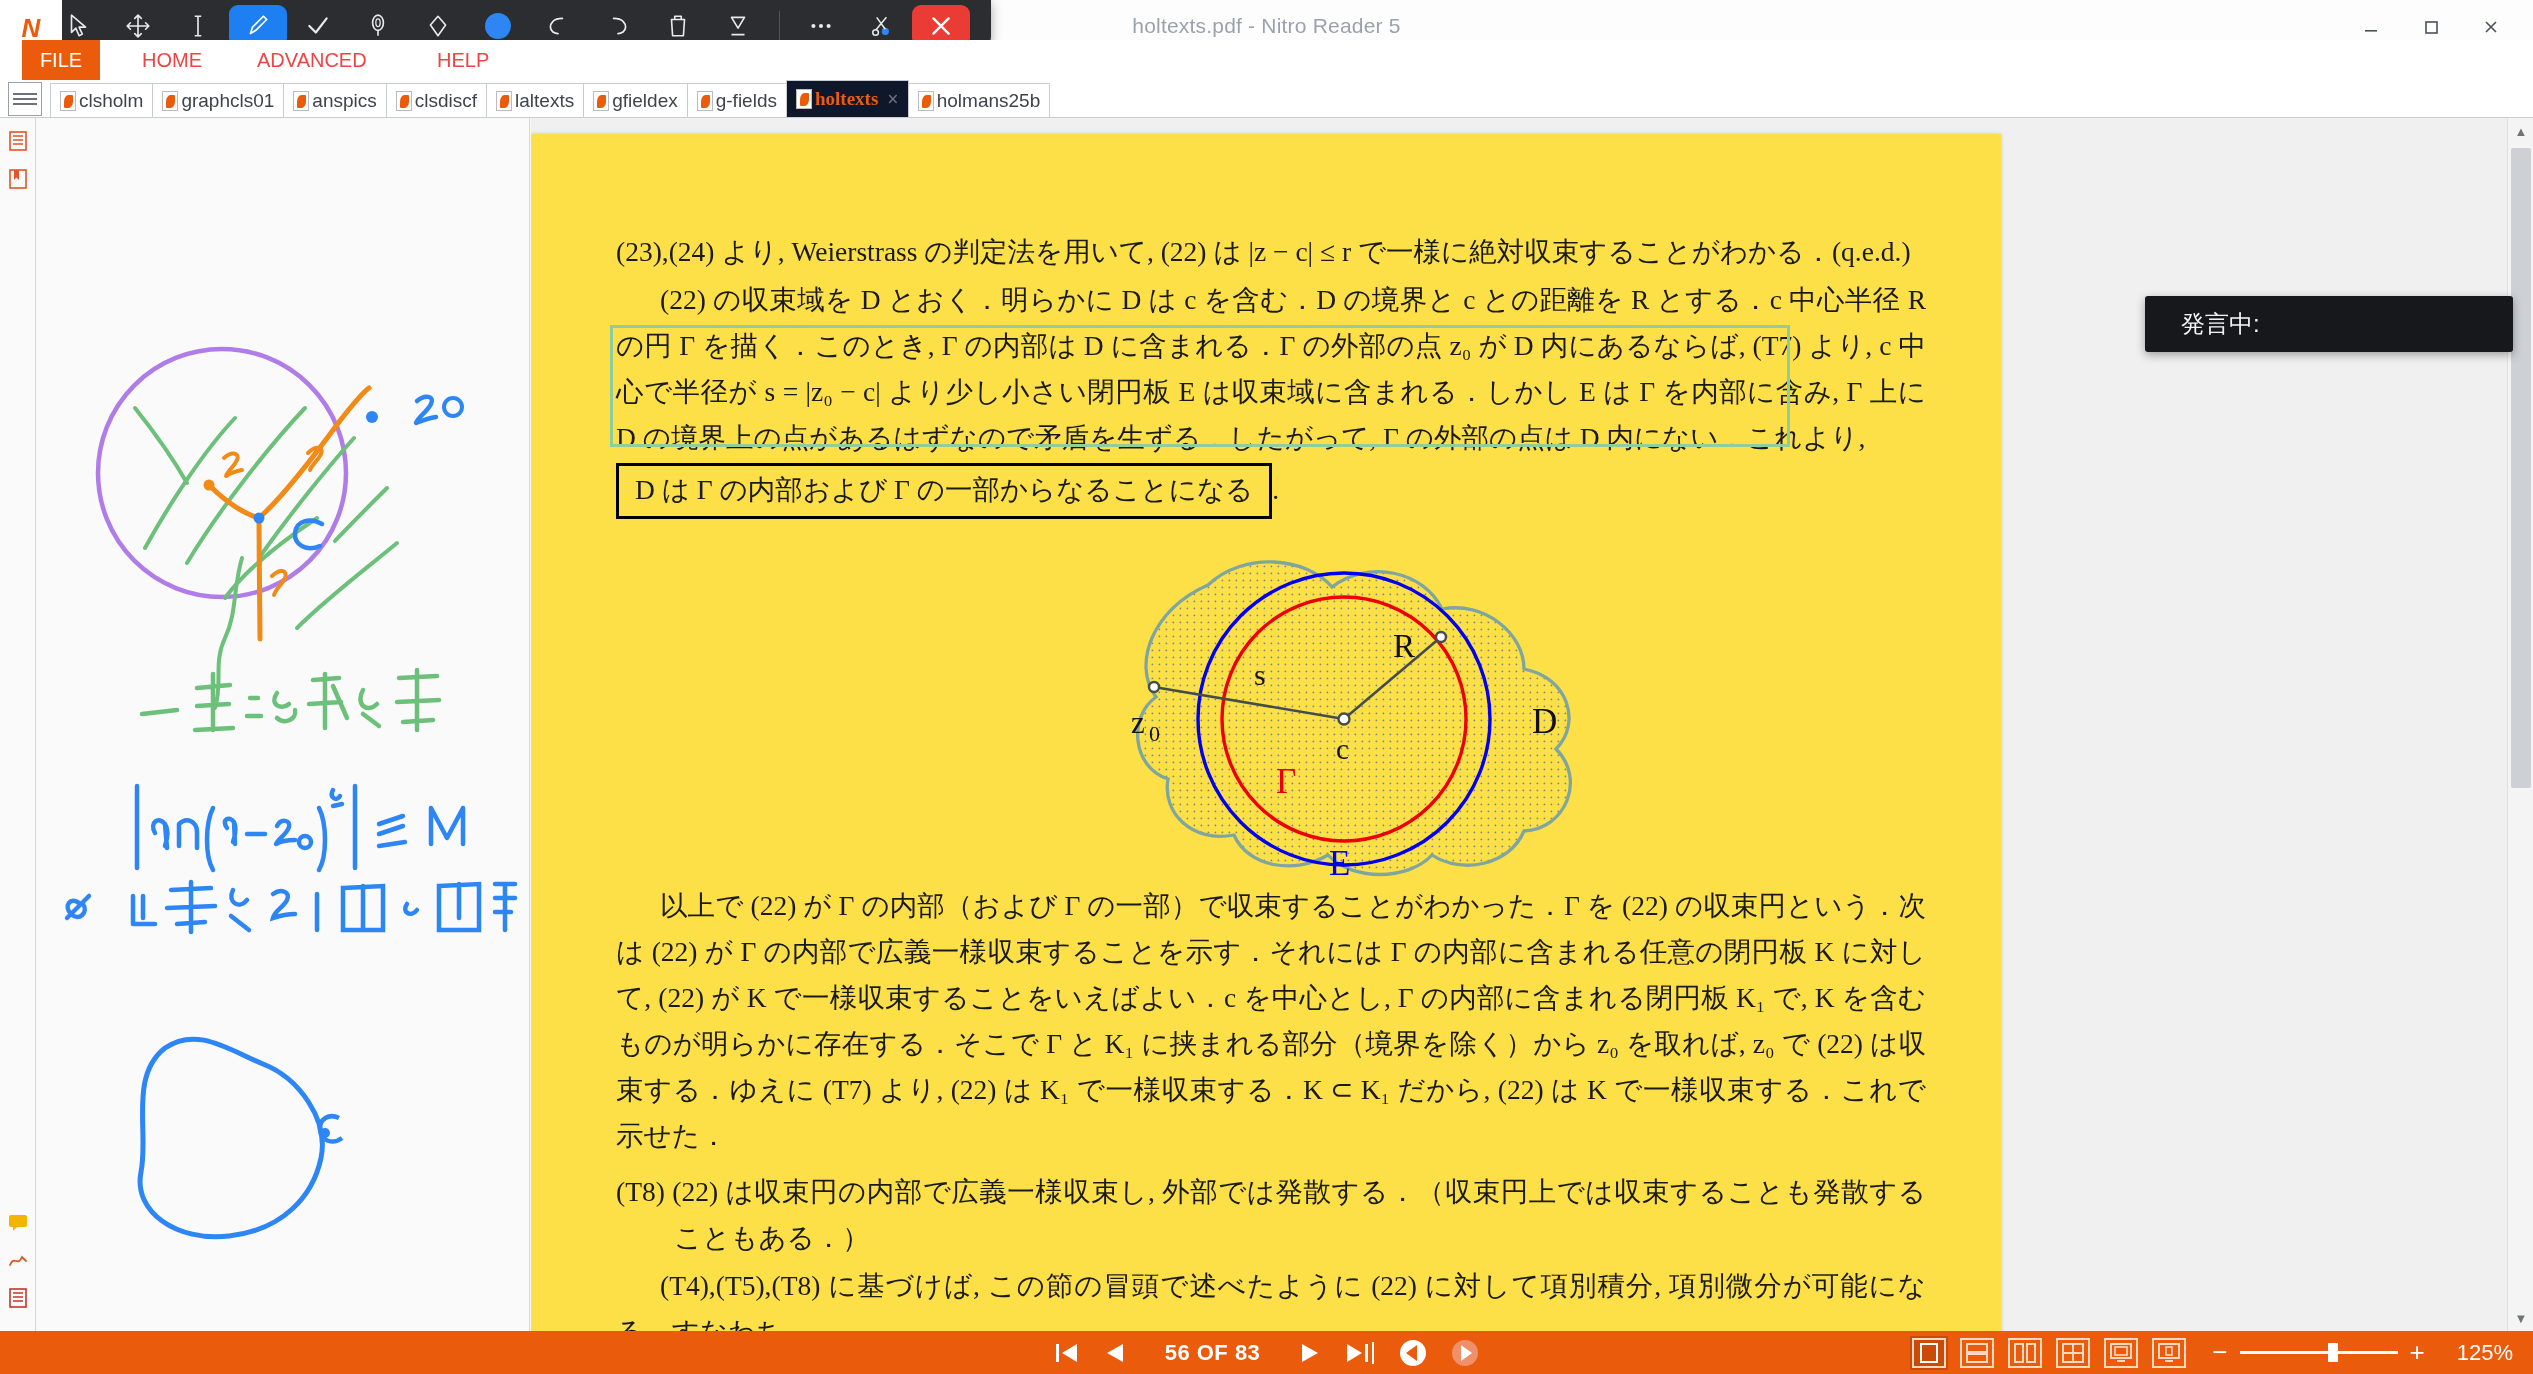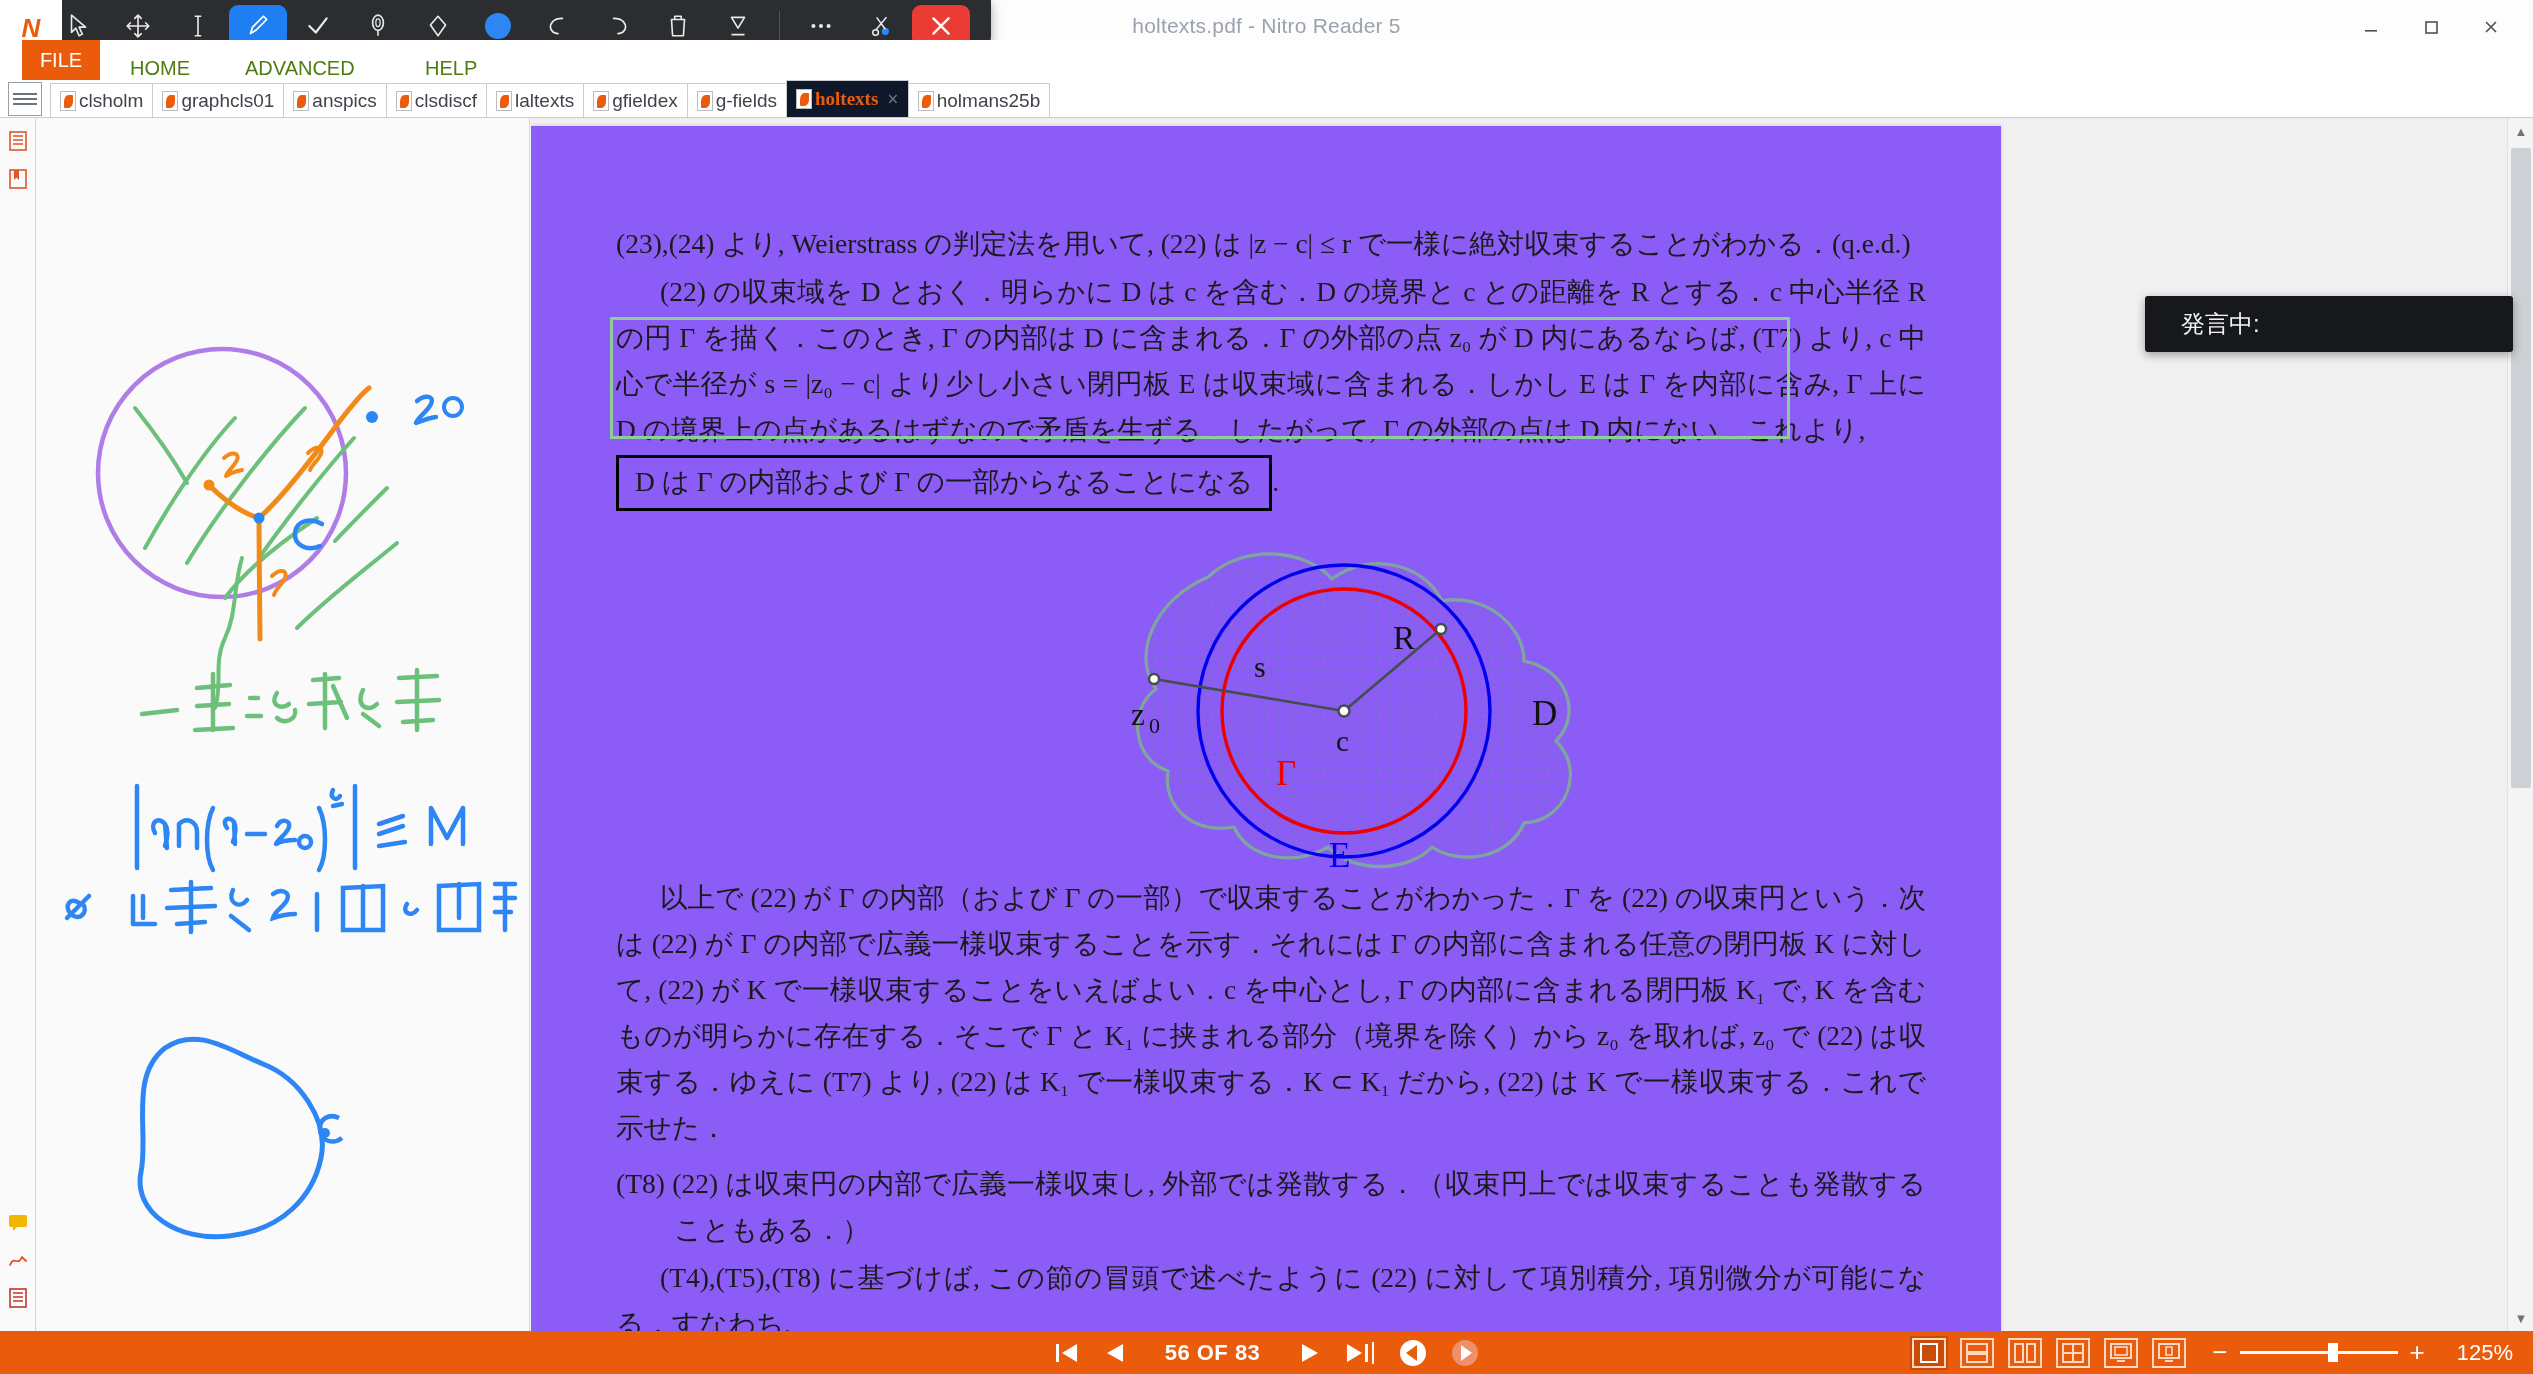--- a/index.html
+++ b/index.html
@@ -53,21 +53,21 @@
     display: flex; align-items: center; justify-content: center;
   }
   .nr-logo .n { color: #ea5b0c; font-size: 26px; font-weight: bold; font-style: italic; }
 
   
   .menubar { position: absolute; top: 40px; left: 0; width: 2533px; height: 40px; background: #fff; }
   .m-file {
     position: absolute; left: 22px; top: 0; width: 78px; height: 40px; background: #ea5b0c;
     color: #fff; display: flex; align-items: center; justify-content: center; font-size: 20px;
   }
-  .m-item { position: absolute; top: 8px; height: 40px; display: flex; align-items: center; font-size: 20px; color: #4d7c0f; }
+  .m-item { position: absolute; top: 0; height: 40px; display: flex; align-items: center; font-size: 20px; color: #ef4444; margin-left: 12px; }
 
   
   .tabbar {
     position: absolute; top: 80px; left: 0; width: 2533px; height: 38px;
     background: #fff; display: flex; align-items: flex-end; border-bottom: 1px solid #c9ccd1;
   }
   .tb-hamb {
     width: 34px; height: 34px; margin: 0 8px 1px 8px; border: 1px solid #9aa0a8;
     display: flex; flex-direction: column; justify-content: center; gap: 3px; padding: 5px 4px;
   }
@@ -103,22 +103,22 @@
     position: absolute; left: 37px; top: 0; width: 493px; height: 1213px;
     background: #fafafa; border-right: 1px solid #d6d8db;
   }
 
   
   .pagewrap {
     position: absolute; left: 531px; top: 0; right: 26px; height: 1213px;
     background: #f0f0f0; overflow: hidden;
   }
   .page {
-    position: absolute; left: 0px; top: 8px; width: 1470px; height: 1213px;
-    background: #8b5cf6; box-shadow: 0 0 4px rgba(0,0,0,.18); padding-left: 24px;
+    position: absolute; left: 0px; top: 16px; width: 1470px; height: 1213px;
+    background: #fde047; box-shadow: 0 0 4px rgba(0,0,0,.18); padding-left: 24px;
   }
   .doc {
     position: absolute; left: 85px; top: 95px; width: 1310px;
     font-family: "Liberation Serif", serif; color: #1a1a1a;
   }
   .p { font-size: 27.5px; line-height: 46px; text-align: justify; margin-bottom: 2px; }
   .p.indent { text-indent: 44px; }
   .p.hang { padding-left: 58px; text-indent: -58px; }
   .boxed { border: 3px solid #000; display: inline-block; padding: 4px 16px 6px 16px; line-height: 40px; }
   .hl-green {

